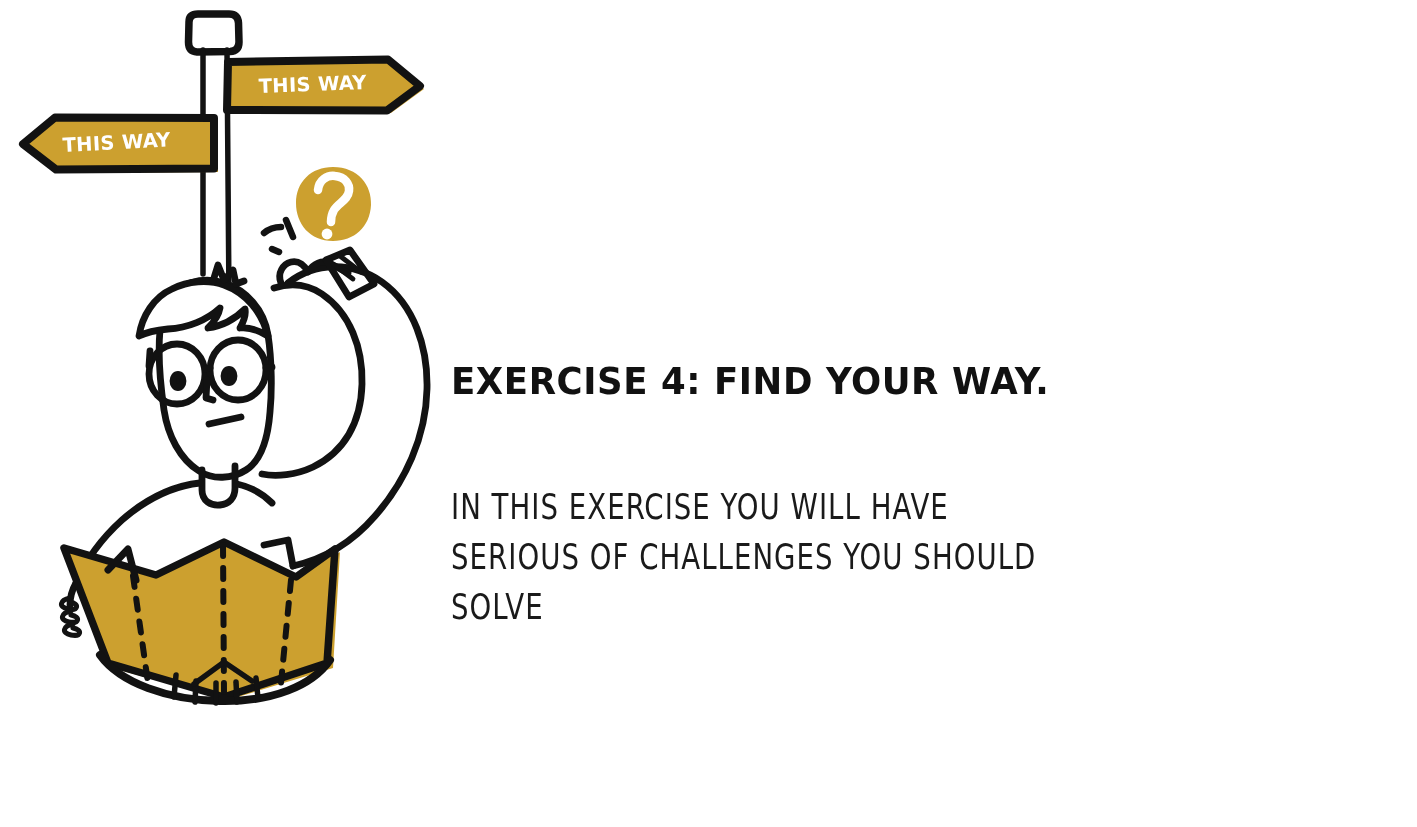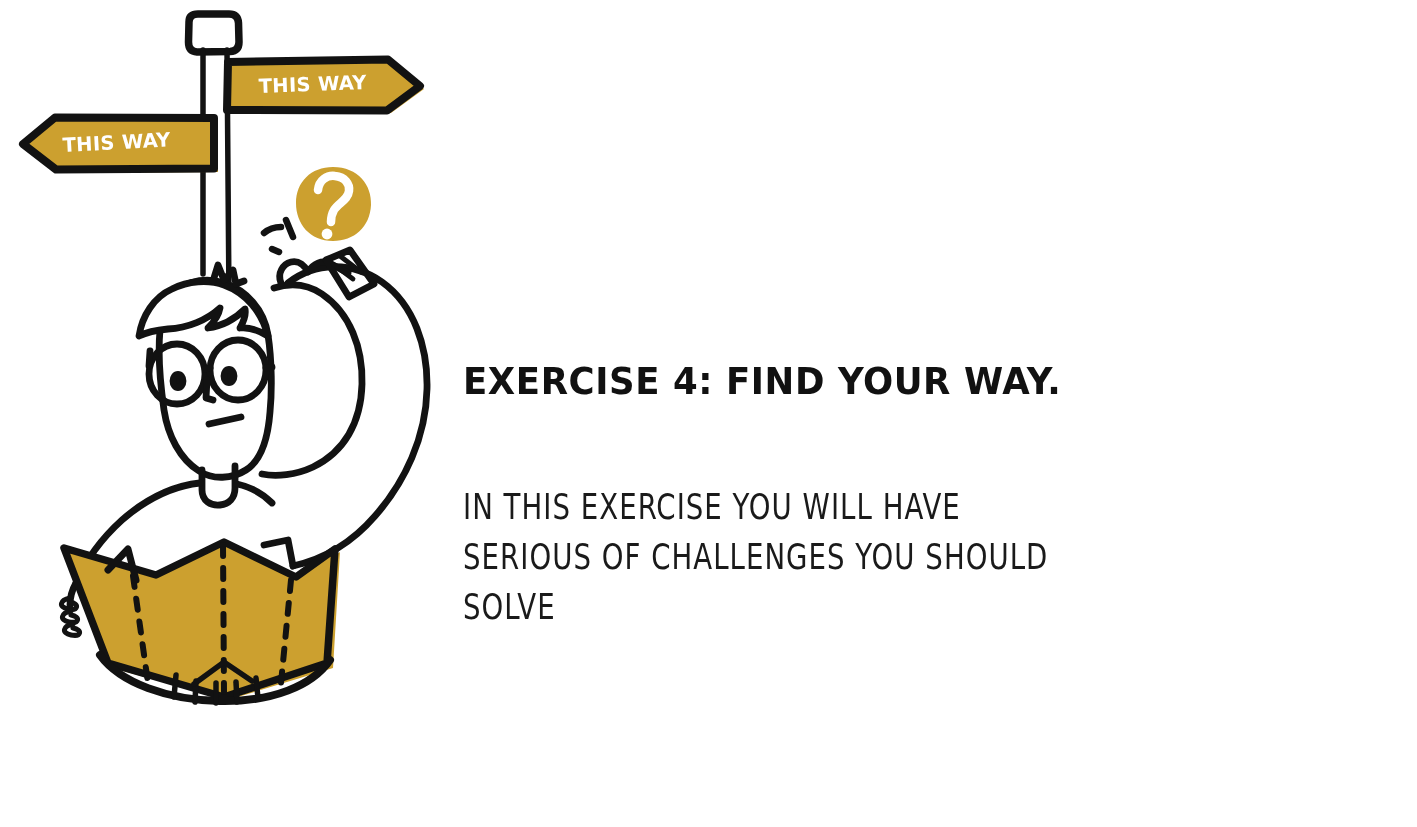--- a/index.html
+++ b/index.html
@@ -22,21 +22,21 @@
   }
   #illustration {
     position: absolute;
     left: 0px;
     top: 0px;
     width: 460px;
     height: 740px;
   }
   #text-block {
     position: absolute;
-    left: 463px;
+    left: 451px;
     top: 360px;
     width: 900px;
   }
   #page-title {
     font-family: "DejaVu Sans", sans-serif;
     font-weight: 700;
     font-size: 37px;
     letter-spacing: 0.6px;
     color: #111111;
     margin: 0;

